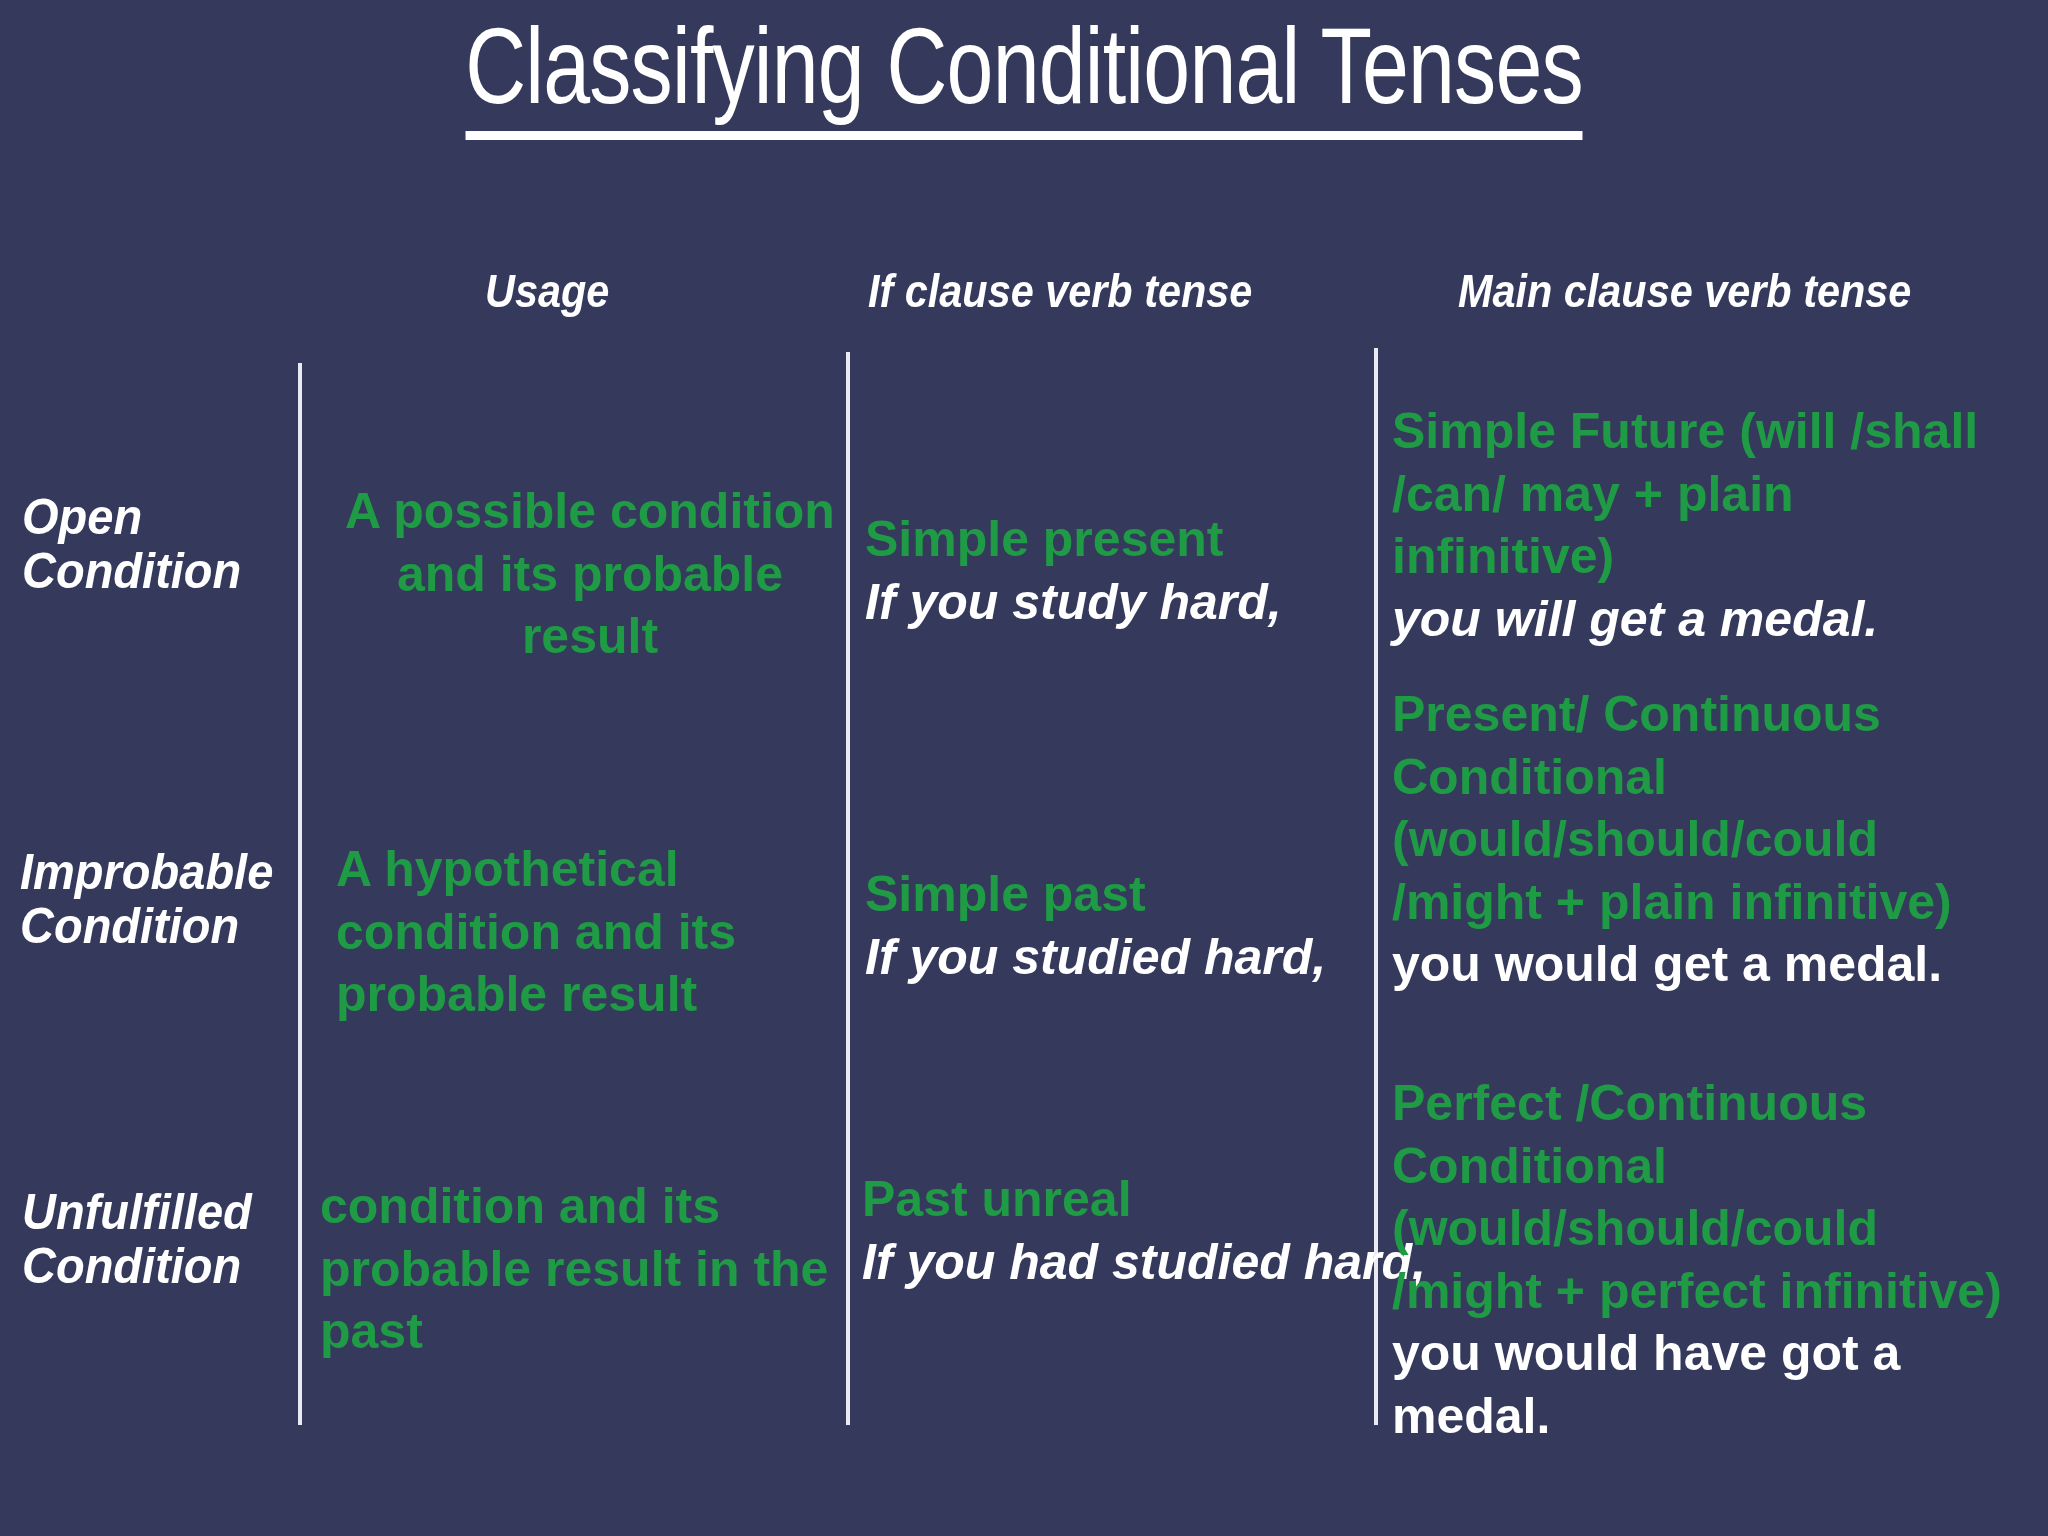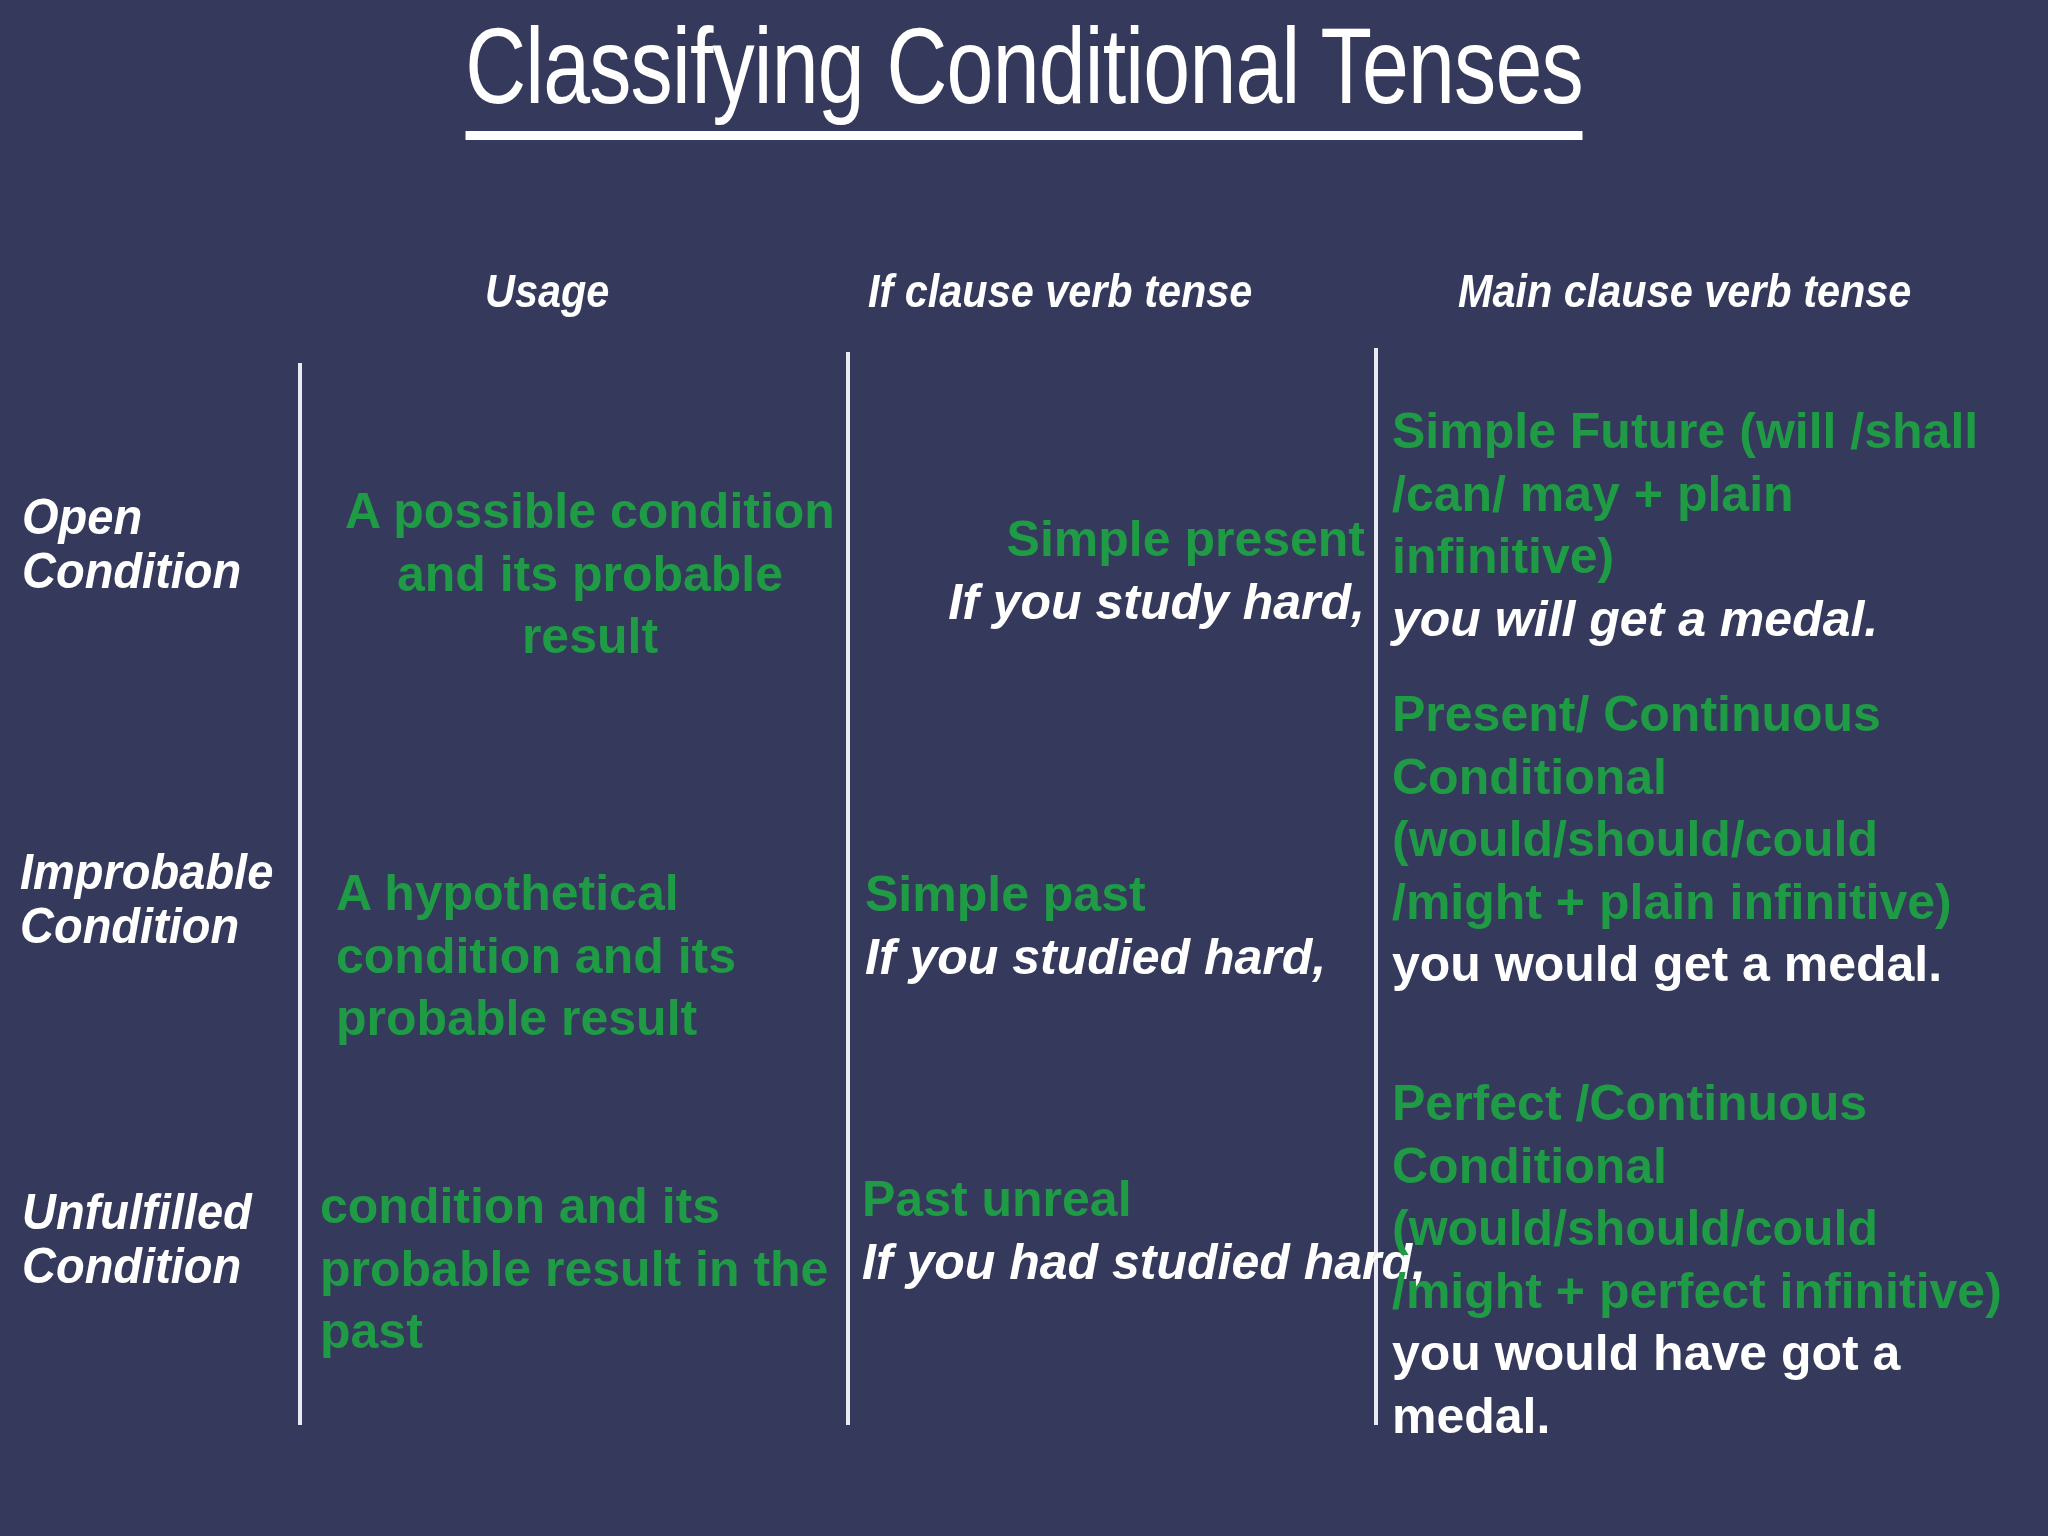--- a/index.html
+++ b/index.html
@@ -109,26 +109,26 @@
   .example-plain {
     color: #ffffff;
     font-weight: bold;
     font-size: 50px;
     line-height: 1.25;
   }
 
   
   #cond-1   { left: 22px;  top: 490px; }
   #usage-1  { left: 330px; top: 480px; width: 520px; text-align: center; }
-  #ifcl-1   { left: 865px; top: 508px; width: 500px; text-align: right; }
+  #ifcl-1   { left: 865px; top: 508px; width: 500px; }
   #maincl-1 { left: 1392px; top: 400px; width: 620px; }
 
   
   #cond-2   { left: 20px;  top: 845px; }
-  #usage-2  { left: 336px; top: 838px; width: 500px; margin-top: 24px; }
+  #usage-2  { left: 336px; top: 838px; width: 500px; }
   #ifcl-2   { left: 865px; top: 815px; width: 500px; margin-top: 48px; }
   #maincl-2 { left: 1392px; top: 683px; width: 640px; }
 
   
   #cond-3   { left: 22px;  top: 1185px; }
   #usage-3  { left: 320px; top: 1175px; width: 510px; }
   #ifcl-3   { left: 862px; top: 1168px; width: 510px; }
   #maincl-3 { left: 1392px; top: 1072px; width: 640px; }
 
   .sub-line { display: block; }

